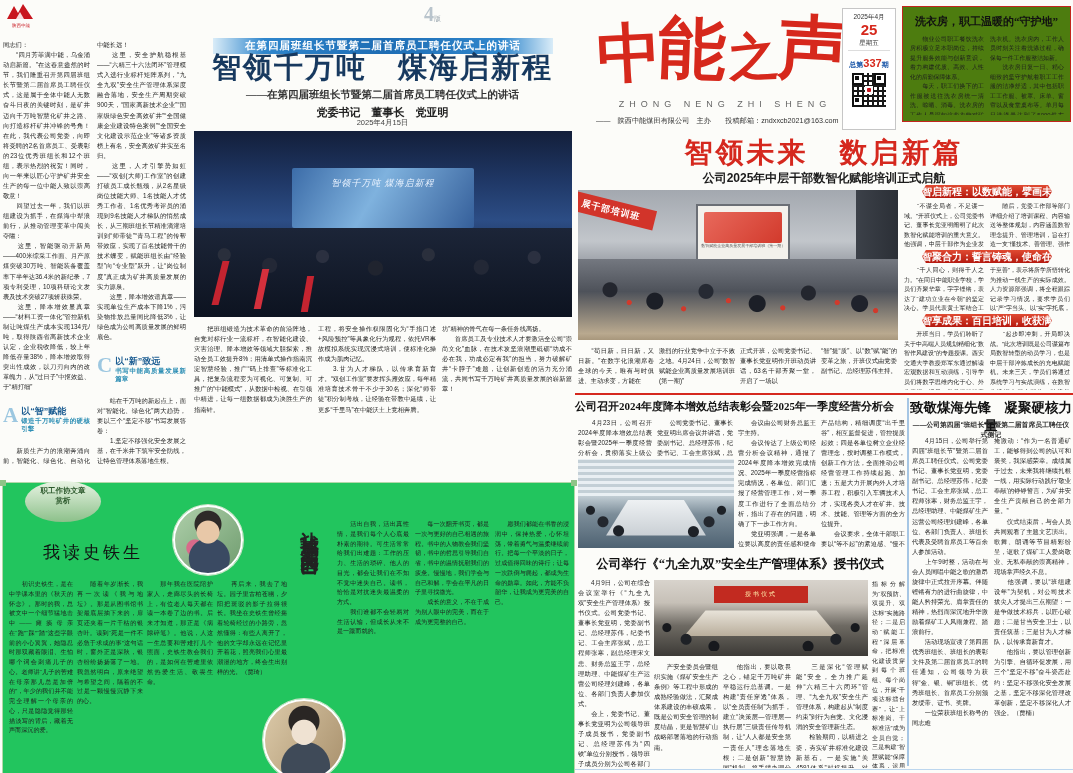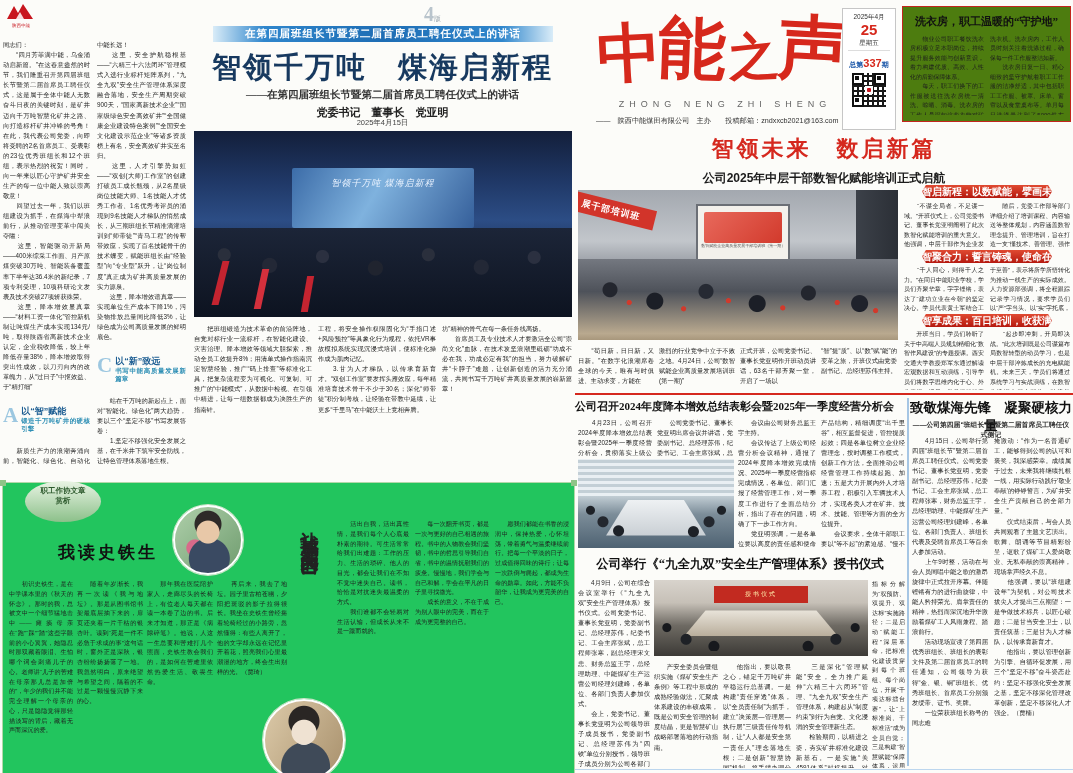--- a/index.html
+++ b/index.html
@@ -71,21 +71,21 @@
 　　这里，降本增效谱真章——实现单位生产成本下降1%，污染物排放总量同比降低3%，让绿色成为公司高质量发展的鲜明底色。</div>
     <div class="sec">
       <span class="secletter">C</span>
       <span><span class="sectitle">以“新”致远</span>
       <span class="secsub" style="display:block;">书写中能高质量发展新篇章</span></span>
     </div>
     <div class="t">　　站在千万吨的新起点上，面对“智能化、绿色化”两大趋势，要以三个“坚定不移”书写发展答卷：
 　　1.坚定不移强化安全发展之基，在千米井下筑牢安全防线，让特色管理体系落地生根。</div>
   </div>
 
-  <div class="abs banner" style="left:213px;top:26px;width:340px;">在第四届班组长节暨第二届首席员工聘任仪式上的讲话</div>
+  <div class="abs banner" style="left:213px;top:38px;width:340px;">在第四届班组长节暨第二届首席员工聘任仪式上的讲话</div>
   <div class="abs serif" style="left:192px;top:48px;width:381px;text-align:center;font-size:29px;font-weight:bold;color:#17395f;letter-spacing:2px;">智领千万吨　煤海启新程</div>
   <div class="abs serif" style="left:192px;top:88px;width:381px;text-align:center;font-size:10.5px;font-weight:bold;color:#333;">——在第四届班组长节暨第二届首席员工聘任仪式上的讲话</div>
   <div class="abs" style="left:192px;top:105px;width:381px;text-align:center;font-size:11px;font-weight:bold;color:#222;">党委书记　董事长　党亚明</div>
   <div class="abs" style="left:192px;top:118px;width:381px;text-align:center;font-size:7.5px;color:#444;">2025年4月15日</div>
 
   <div class="abs photo" style="left:194px;top:131px;width:378px;height:186px;background:linear-gradient(#131f3a,#1f3765 26%,#2c4d85 48%,#1b2c4e 72%,#10182c);">
     <div class="abs" style="left:26%;top:20%;width:48%;height:32%;background:linear-gradient(120deg,#3c6ca8,#7fb2de 45%,#355f9a);border-radius:2px;">
       <div style="color:#eaf3ff;font-size:9px;text-align:center;margin-top:9px;font-family:'Liberation Serif',serif;font-style:italic;letter-spacing:1px;">智领千万吨  煤海启新程</div>
     </div>
     <div class="abs" style="left:0;top:52%;width:100%;height:48%;background:
@@ -135,21 +135,21 @@
   </div>
 
   <div class="abs" style="left:902px;top:6px;width:167px;height:114px;border:1.5px solid #c2261d;background:#4d7c0f;">
     <div class="serif" style="margin-top:7px;text-align:center;font-size:11px;font-weight:bold;color:#111;">洗衣房，职工温暖的“守护地”</div>
     <div class="t" style="position:absolute;left:7px;top:28px;width:74px;height:80px;font-size:5.9px;">　　物业公司职工餐饮洗衣房积极立足本职岗位，持续提升服务效能与创新意识，着力构建优质、高效、人性化的后勤保障体系。
 　　每天，职工们换下的工作服被送往洗衣房统一清洗、晾晒、消毒。洗衣房的工作人员深知这些衣物对矿工兄弟的意义，每一件都认真对待，对衣领、袖口等污渍较重的地方，耐心细致地用专业洗涤剂反复搓洗，再将衣物分类放入大型</div>
     <div class="t" style="position:absolute;left:87px;top:28px;width:74px;height:80px;font-size:5.9px;">洗衣机。洗衣房内，工作人员时刻关注着洗涤过程，确保每一件工作服整洁如新。
 　　洗衣房日复一日、精心细致的坚守护航着职工工作服的洁净舒适，其中包括职工工作服、被罩、床单、窗帘以及食堂桌布等。单月每日洗涤量达到了5000件左右，同时开展缝补修复工作，每月还为职工缝补衣物约1000件。（王睿）</div>
   </div>
 
-  <div class="abs serif" style="left:575px;top:134px;width:498px;text-align:center;font-size:22px;font-weight:bold;color:#d5281e;letter-spacing:3px;">智领未来　数启新篇</div>
+  <div class="abs serif" style="left:575px;top:134px;width:498px;text-align:center;font-size:28px;font-weight:bold;color:#d5281e;letter-spacing:3px;">智领未来　数启新篇</div>
   <div class="abs" style="left:575px;top:170px;width:498px;text-align:center;font-size:12px;font-weight:bold;color:#1b1b1b;">公司2025年中层干部数智化赋能培训正式启航</div>
 
   <div class="abs photo" style="left:578px;top:190px;width:320px;height:150px;background:linear-gradient(#a3a8af,#c2c6cb 34%,#8a8f97 55%,#585c63 78%,#474a50);">
     <div class="abs" style="right:0;top:0;width:13%;height:80%;background:linear-gradient(90deg,#3c4149,#2b2f36);"></div>
     <div class="abs" style="left:37%;top:9%;width:28%;height:38%;background:#f3f1ec;border:2px solid #6b6f76;">
       <div style="margin:6px 6px 0;height:55%;background:linear-gradient(135deg,#e8695c,#d23a2c);border-radius:2px;"></div>
       <div style="font-size:4px;color:#555;text-align:center;overflow:hidden;white-space:nowrap;">数智赋能企业高质量发展干部培训班（第一期）</div>
     </div>
     <div class="abs" style="left:-12px;top:10px;width:90px;height:20px;background:#d2342a;transform:rotate(14deg);color:#fff;font-size:9px;font-weight:bold;text-align:center;line-height:20px;letter-spacing:1px;">展干部培训班</div>
     <div class="abs" style="left:0;top:46%;width:100%;height:54%;background:
@@ -233,21 +233,21 @@
     <div class="cmark" style="left:-3px;top:-3px;"></div>
     <div class="cmark" style="right:-3px;top:-3px;"></div>
     <div class="cmark" style="left:-3px;bottom:-3px;"></div>
     <div class="cmark" style="right:-3px;bottom:-3px;"></div>
 
     <div class="abs" style="left:22px;top:-2px;width:76px;height:36px;border-radius:50%;background:linear-gradient(#e9f4e4,#8cc08a);text-align:center;padding-top:5px;">
       <div style="font-size:7.5px;font-weight:bold;color:#2d5a2d;line-height:1.3;">职工作协文章</div>
       <div style="font-size:7.5px;font-weight:bold;color:#2d5a2d;line-height:1.3;">赏析</div>
     </div>
 
-    <div class="abs serif" style="left:40px;top:58px;width:130px;text-align:center;font-size:17px;font-weight:bold;color:#111;letter-spacing:3px;">我读史铁生</div>
+    <div class="abs serif" style="left:40px;top:58px;width:130px;text-align:left;font-size:17px;font-weight:normal;color:#111;letter-spacing:3px;">我读史铁生</div>
     <div class="abs circ" style="left:170px;top:22px;width:66px;height:66px;background:
          radial-gradient(circle at 50% 38%,#e8c8a8 11px,transparent 12px),
          radial-gradient(circle at 50% 26%,#2e2a28 13px,transparent 14px),
          radial-gradient(circle at 52% 78%,#3a4a62 20px,transparent 21px),
          radial-gradient(circle at 30% 62%,#d86a8a 8px,transparent 9px),
          linear-gradient(135deg,#aecfaa,#6f9c6e);"></div>
 
     <div class="abs t" style="left:6px;top:96px;width:64px;height:196px;font-size:6.1px;">　　初识史铁生，是在中学课本里的《秋天的怀念》。那时的我，总被文中一个细节猛地击中——瘫痪母亲在“跑”“踩”“踏”这些字眼前的小心翼翼，她隐忍时那双藏着眼泪、生怕哪个词会刺痛儿子的心。老师讲“儿子的苦难在母亲那儿总是加倍的”，年少的我们并不能完全理解一个母亲的心，只是隐隐觉得那轻描淡写的背后，藏着无声而深沉的爱。</div>
     <div class="abs t" style="left:74px;top:96px;width:66px;height:196px;font-size:6.1px;">　　随着年岁渐长，我再一次读《我与地坛》。那是从图书馆书架最底层抽下来的，扉页还夹着一片干枯的银杏叶。读到“死是一件不必急于求成的事”这句话时，窗外正是深秋，银杏纷纷扬扬落了一地。我忽然明白，原来绝望与希望之间，隔着的不过是一颗慢慢沉静下来的心。</div>
     <div class="abs t" style="left:144px;top:96px;width:66px;height:196px;font-size:6.1px;">　　那年我在医院陪护家人，走廊尽头的长椅上，有位老人每天都在读一本卷了边的书。后来才知道，那正是《病隙碎笔》。他说，人这一生总要和苦难打几个照面，史铁生教会我们的，是如何在苦难里依然热爱生活、敬畏生命。</div>

